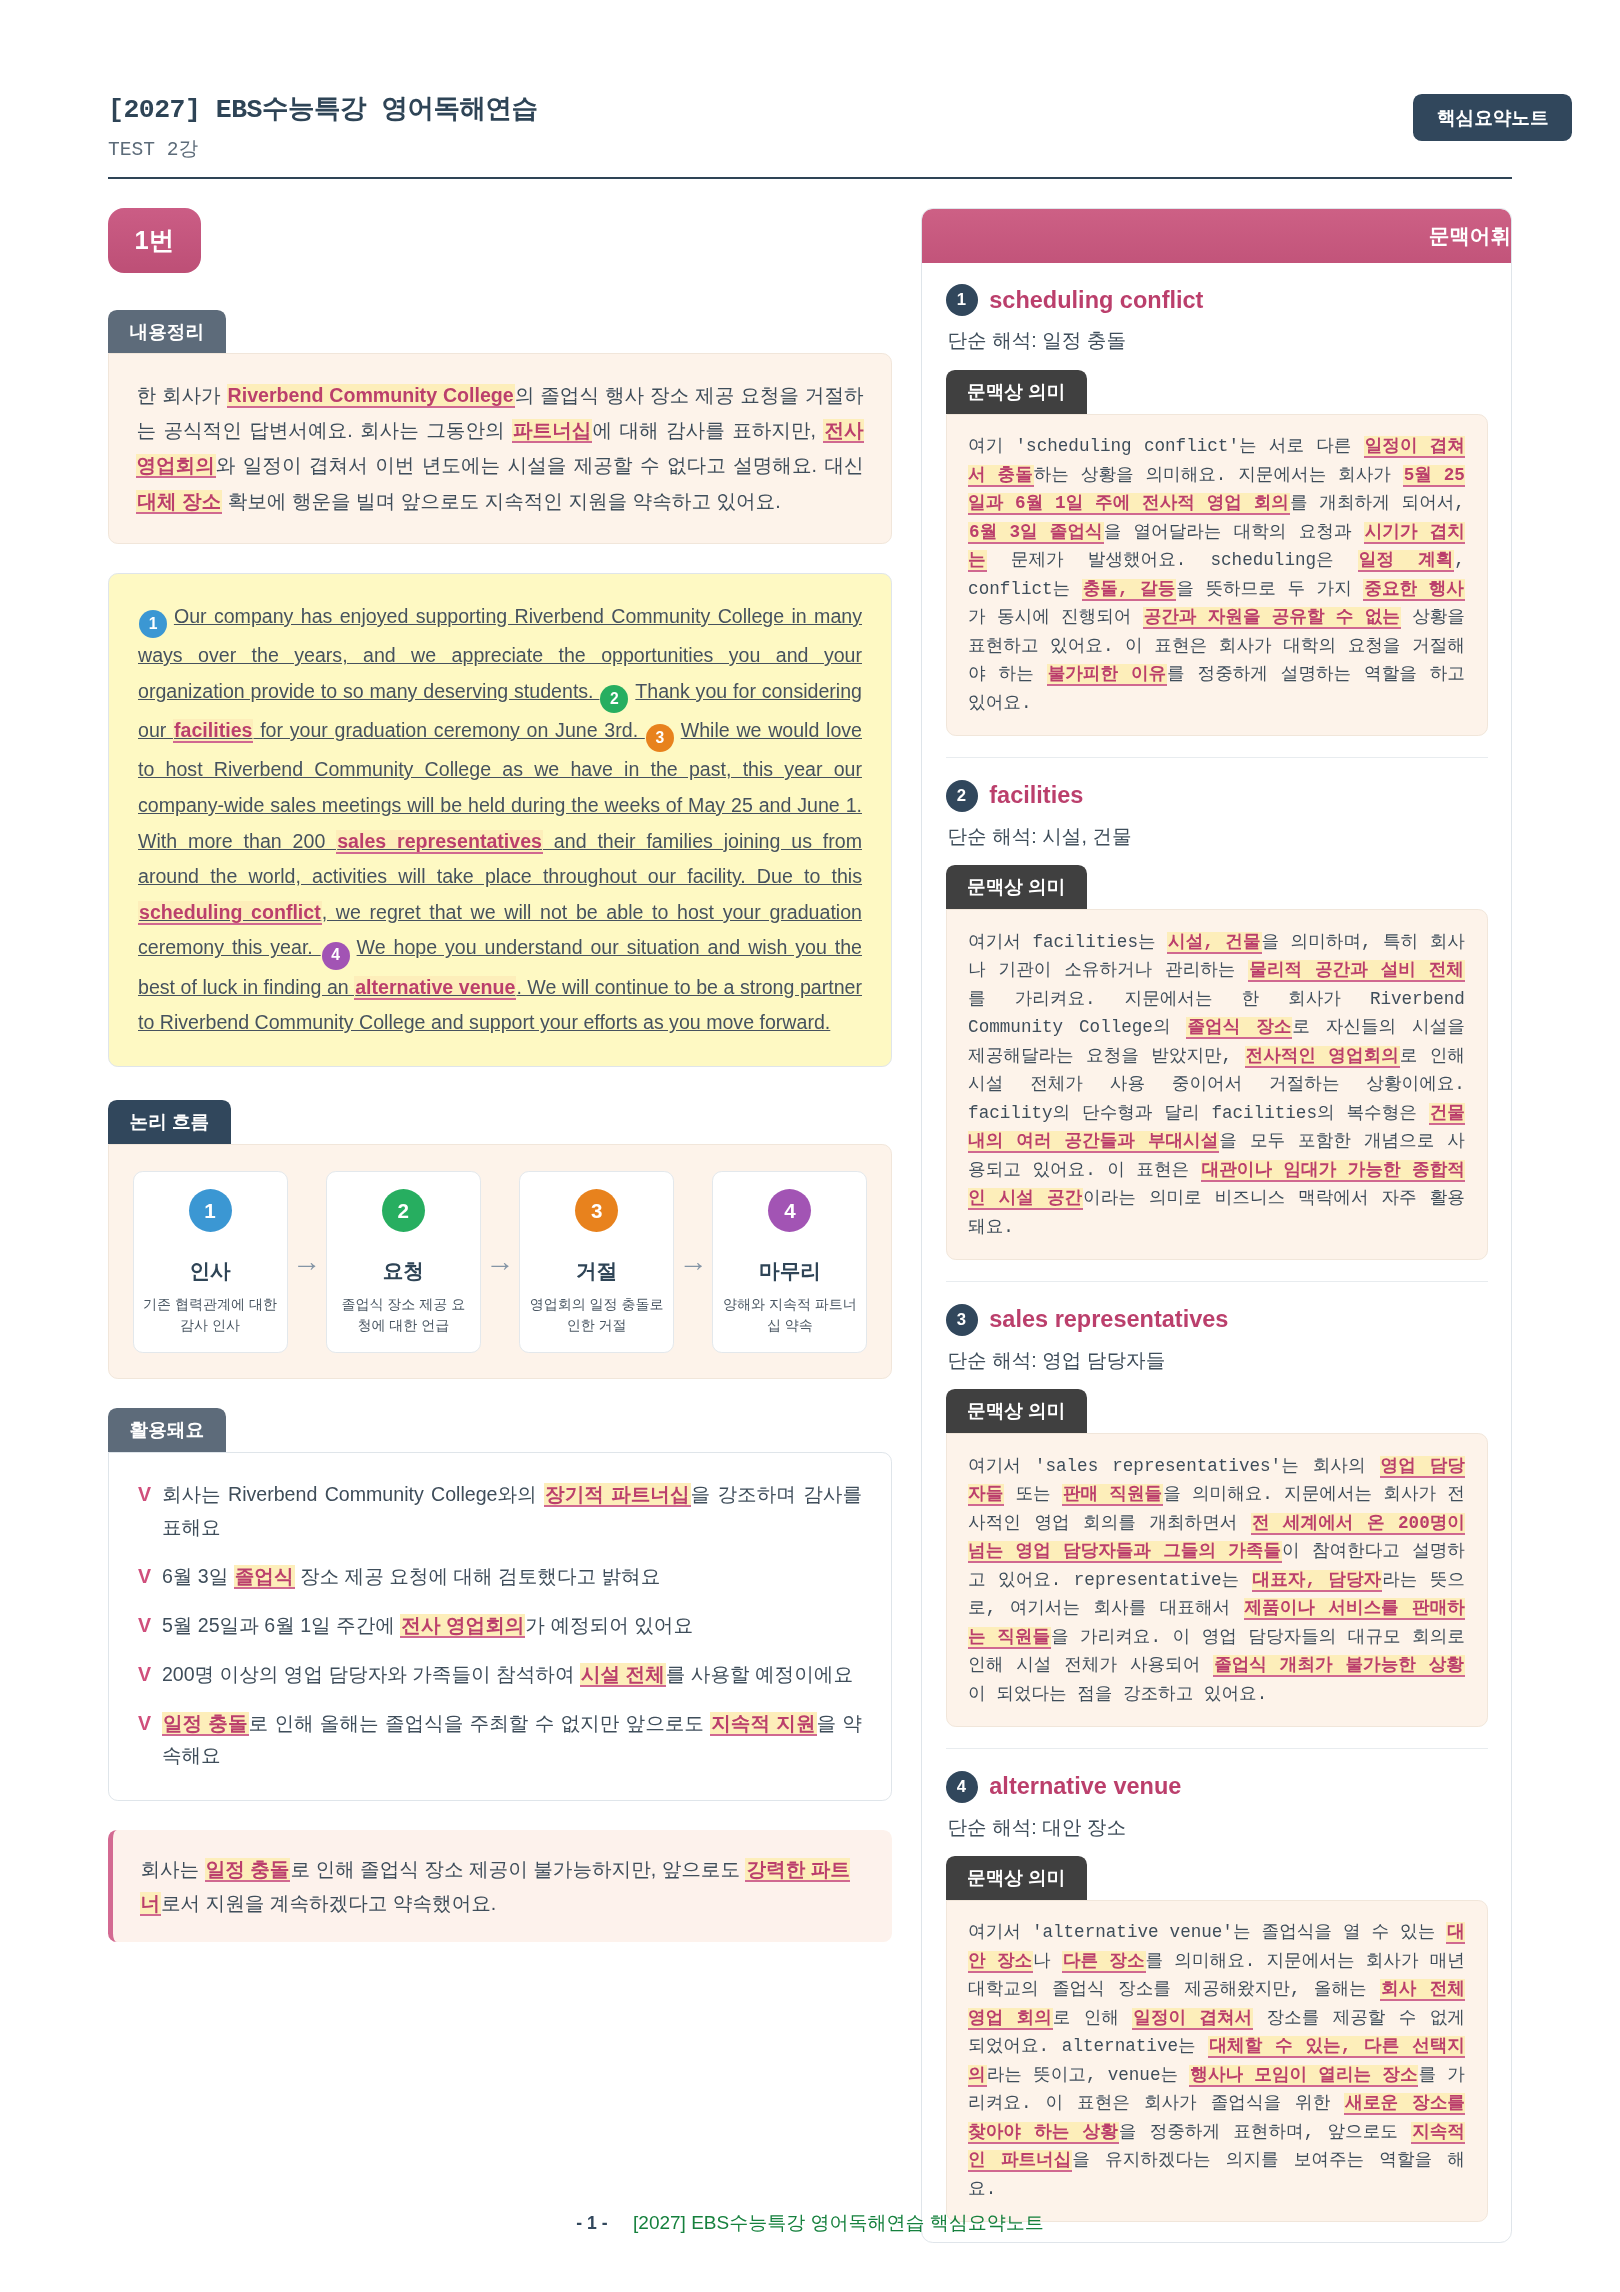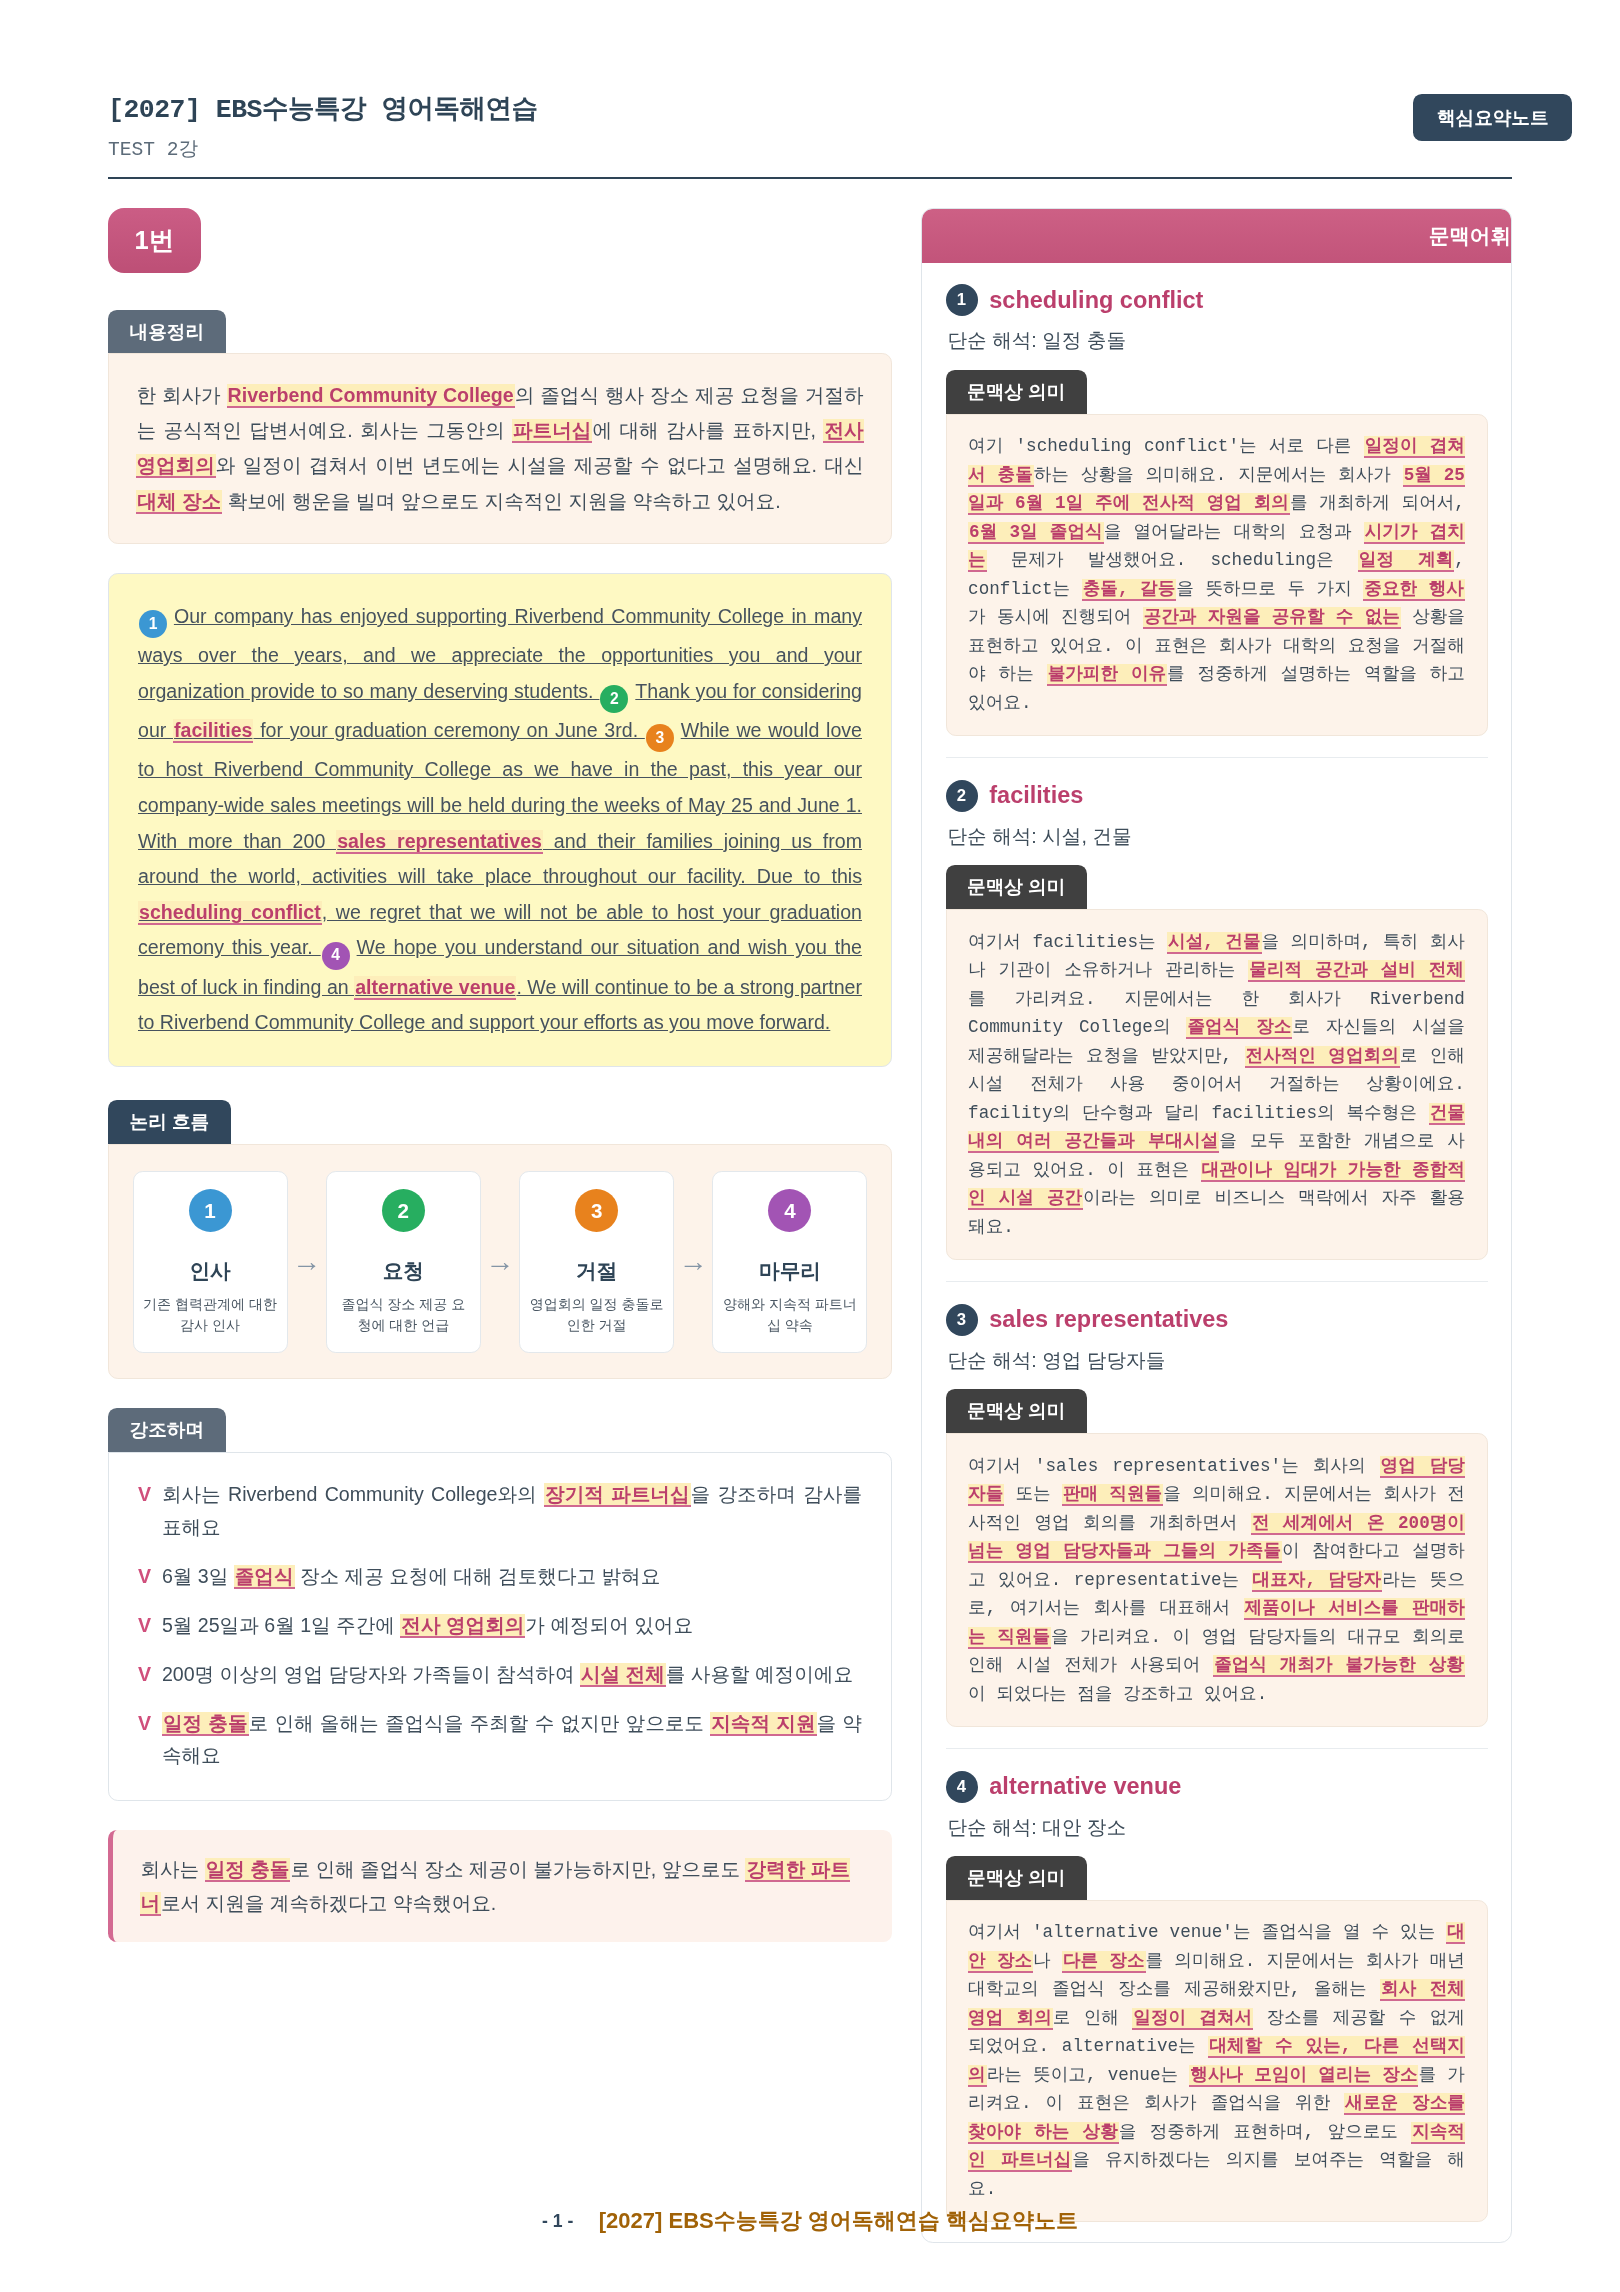--- a/index.html
+++ b/index.html
@@ -64,21 +64,21 @@
           background:#31475c; color:#ffffff; font-size:16.7px; font-weight:bold; flex:0 0 auto; }
   .vterm { font-size:23.5px; font-weight:bold; color:#bb3f6c; }
   .vsimple { font-size:19.6px; color:#3e4d5a; margin:10.8px 0 15.7px 2px; }
   .context-box { background:#fdf3ea; border:1px solid #f1e6da; border-radius:0 9.8px 9.8px 9.8px; padding:17.6px 21.6px;
                  font-size:17.6px; line-height:1.62; color:#3e4d5a; text-align:justify;font-family:Liberation Mono, monospace; }
   .context-box .hl { border-bottom-width:2px; }
 
   
   .footer { position:absolute; left:0; right:0; bottom:57px; display:flex; justify-content:center; align-items:center; gap:25.5px; }
   .footer-page { color:#31475c; font-size:17.6px; font-weight:bold; }
-  .footer-caption { color:#a16207; font-size:22px; font-weight:bold; }
+  .footer-caption { color:#15803d; font-size:19px; font-weight:normal; }
 </style>
 </head>
 <body>
 
 <div class="page">
 
   <div class="header">
     <div>
       <div class="doc-title">[2027] EBS수능특강 영어독해연습</div>
       <div class="doc-subtitle">TEST 2강</div>
@@ -123,21 +123,21 @@
           <span class="flow-arrow">→</span>
           <div class="flow-card">
             <span class="flow-num" style="background: rgb(162, 84, 180);">4</span>
             <div class="flow-title">마무리</div>
             <div class="flow-desc">양해와 지속적 파트너십 약속</div>
           </div>
         </div>
       </div>
 
       <div class="sec">
-        <div class="tag tag-slate">강조하며</div>
+        <div class="tag tag-slate">활용돼요</div>
         <div class="box whitebox notes-box">
           <div class="note-item">
             <span class="note-check">V</span>
             <span class="note-text">회사는 Riverbend Community College와의 <span class="hl">장기적 파트너십</span>을 강조하며 감사를 표해요</span>
           </div>
           <div class="note-item">
             <span class="note-check">V</span>
             <span class="note-text">6월 3일 <span class="hl">졸업식</span> 장소 제공 요청에 대해 검토했다고 밝혀요</span>
           </div>
           <div class="note-item">

